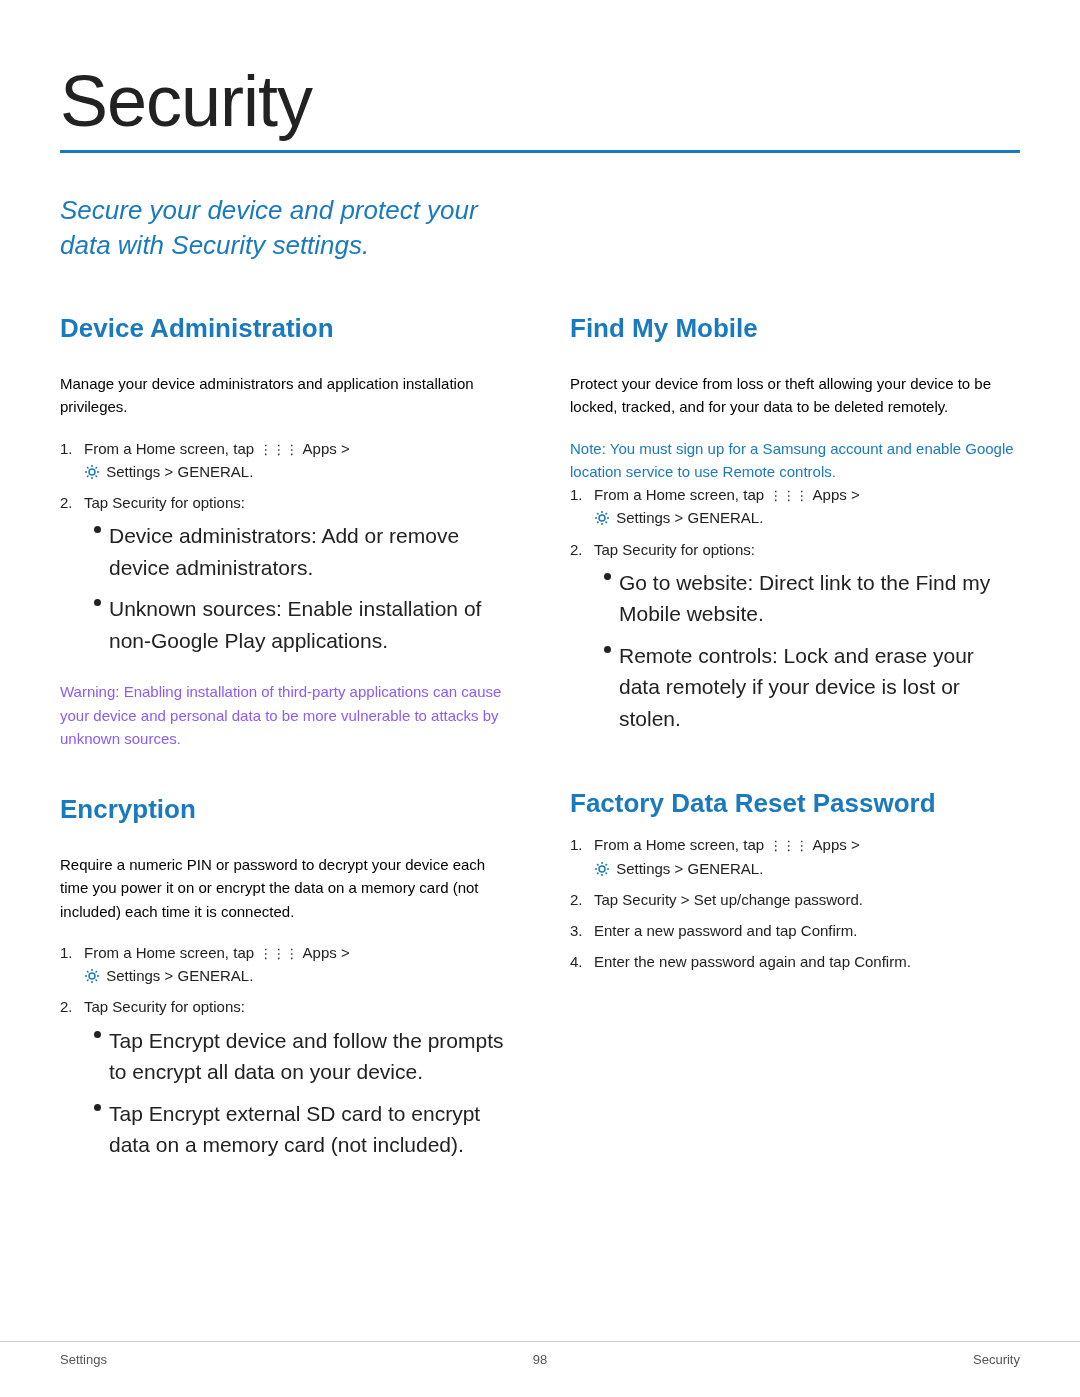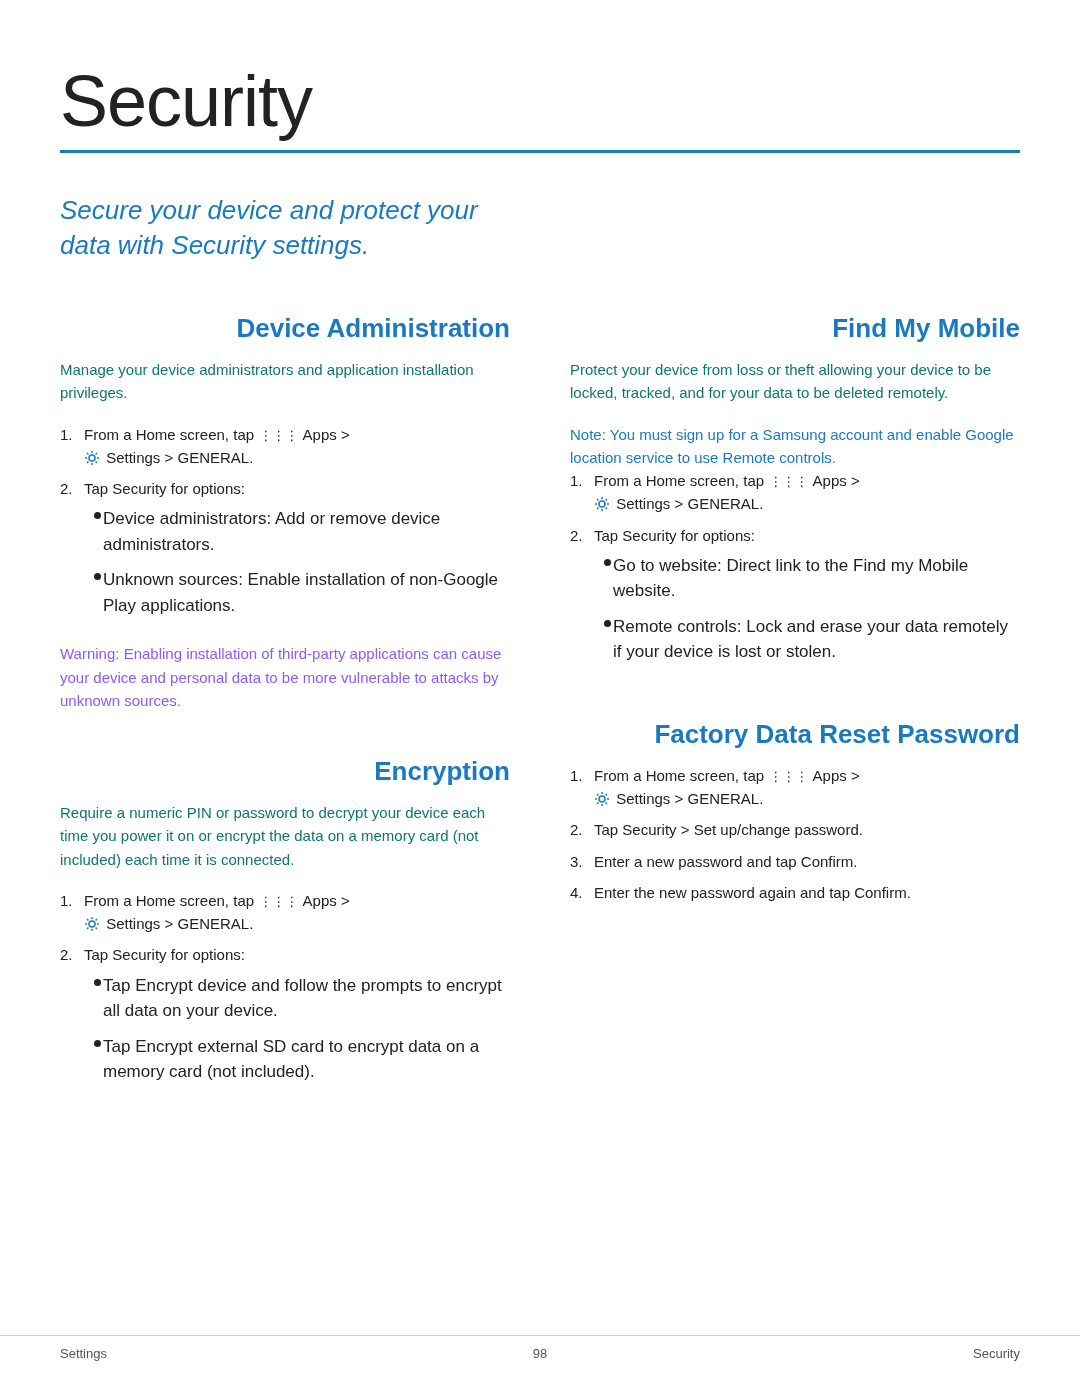--- a/index.html
+++ b/index.html
@@ -57,28 +57,28 @@
     .col-right {
       flex: 1;
     }
 
     
     .section-heading {
       font-size: 26px;
       font-weight: 600;
       color: #1a7abf;
       margin-bottom: 14px;
-      text-align: right;
     }
 
     .section-body {
       font-size: 15px;
-      color: #0f766e;
+      color: #000000;
       line-height: 1.55;
       margin-bottom: 18px;
+      margin-top: 28px;
     }
 
     
     .numbered-list {
       list-style: none;
       padding: 0;
       margin: 0 0 14px 0;
     }
 
     .numbered-list li {
@@ -119,23 +119,23 @@
 
     
     .bullet-list {
       list-style: none;
       padding: 0;
       margin: 6px 0 6px 10px;
     }
 
     .bullet-list li {
       display: flex;
-      gap: 2px;
+      gap: 8px;
       margin-bottom: 10px;
-      font-size: 17px;
+      font-size: 21px;
       line-height: 1.5;
     }
 
     .bullet-dot {
       flex-shrink: 0;
       margin-top: 6px;
       width: 7px;
       height: 7px;
       background: #222;
       border-radius: 50%;
@@ -160,21 +160,21 @@
     }
 
     
     .section-gap {
       margin-bottom: 44px;
     }
 
     
     .footer {
       position: absolute;
-      bottom: 36px;
+      bottom: 30px;
       left: 0;
       right: 0;
       display: flex;
       justify-content: space-between;
       padding: 0 60px;
       font-size: 13px;
       color: #555;
       border-top: 1px solid #ccc;
       padding-top: 10px;
     }

